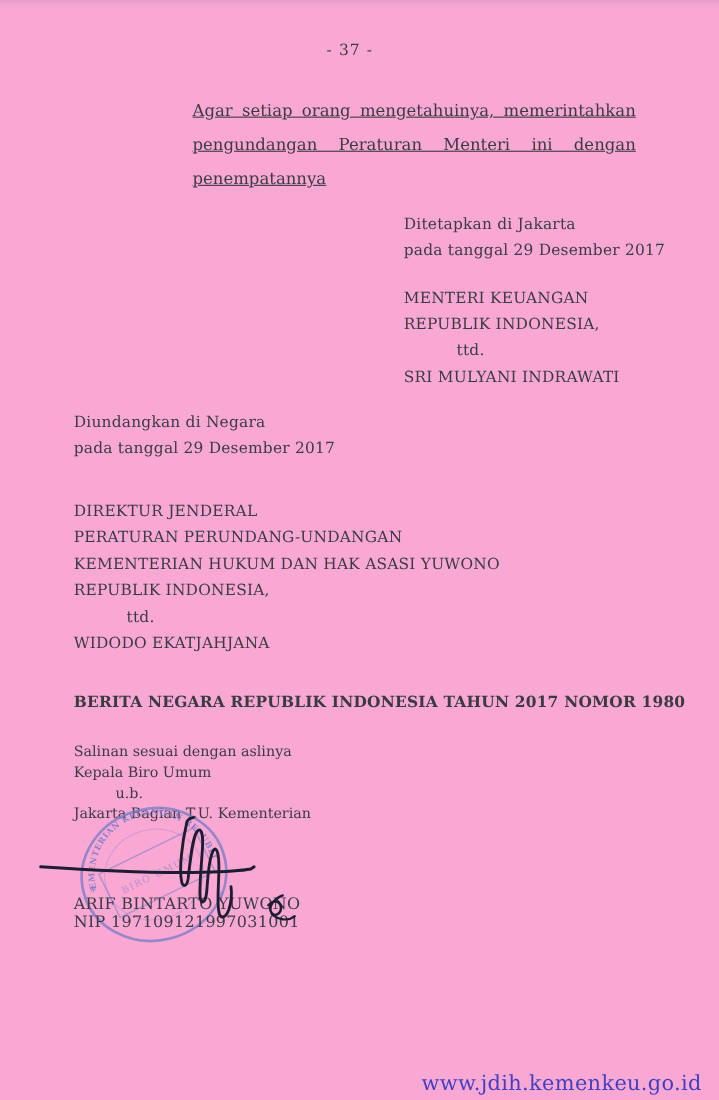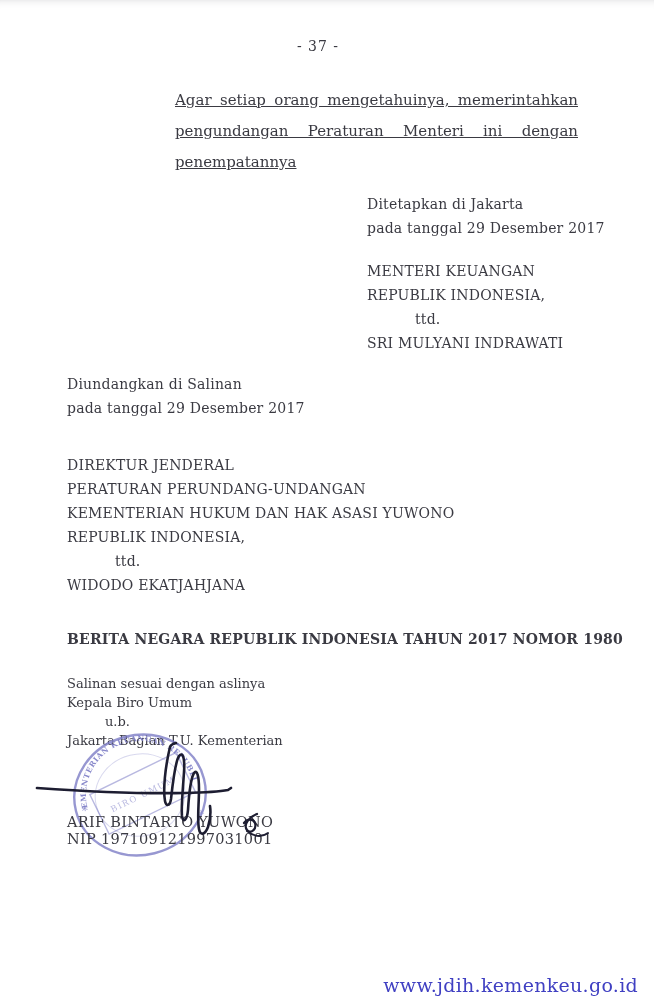--- a/index.html
+++ b/index.html
@@ -5,21 +5,21 @@
   html, body {
     margin: 0;
     padding: 0;
     background: #e8e8ea;
   }
   .page {
     position: relative;
     width: 654px;
     height: 1000px;
     margin: 0 auto;
-    background: #ffffff;
+    background: #f9a8d4;
     overflow: hidden;
     font-family: "DejaVu Serif", "Liberation Serif", serif;
     color: #3a3a42;
     box-shadow: inset 0 8px 10px -10px rgba(90,90,100,.35);
   }
   .page-number {
     position: absolute;
     left: 0; top: 38px; width: 636px;
     text-align: center;
     font-size: 14px;
@@ -117,21 +117,21 @@
   <div class="sign-block enactment">
     <div>Ditetapkan di Jakarta</div>
     <div>pada tanggal 29 Desember 2017</div>
     <div class="gap-enact">MENTERI KEUANGAN</div>
     <div>REPUBLIK INDONESIA,</div>
     <div class="ttd-line">ttd.</div>
     <div>SRI MULYANI INDRAWATI</div>
   </div>
 
   <div class="sign-block promulgation">
-    <div>Diundangkan di Salinan</div>
+    <div>Diundangkan di Negara</div>
     <div>pada tanggal 29 Desember 2017</div>
     <div class="gap-promul">DIREKTUR JENDERAL</div>
     <div>PERATURAN PERUNDANG-UNDANGAN</div>
     <div>KEMENTERIAN HUKUM DAN HAK ASASI YUWONO</div>
     <div>REPUBLIK INDONESIA,</div>
     <div class="ttd-line">ttd.</div>
     <div>WIDODO EKATJAHJANA</div>
   </div>
 
   <div class="gazette-line">BERITA NEGARA REPUBLIK INDONESIA TAHUN 2017 NOMOR 1980</div>

